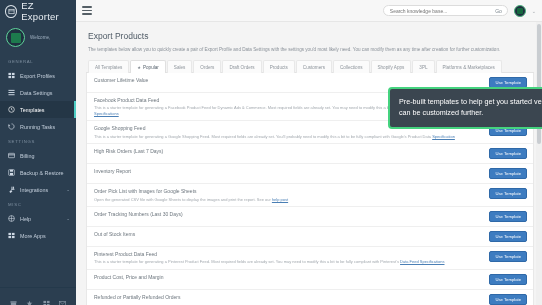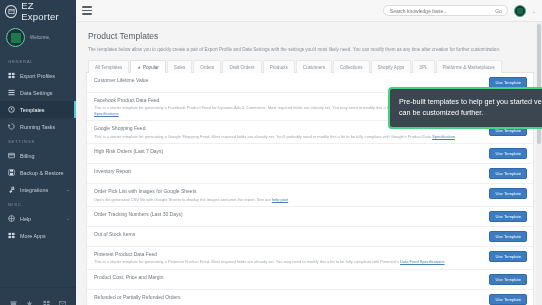--- a/index.html
+++ b/index.html
@@ -310,21 +310,21 @@
           <button class="go-btn">Go</button>
         </div>
         <span class="user-avatar">
             <span class="user-avatar-inner"></span>
           </span>
         <span class="user-caret">⌄</span>
       </div>
     </header>
 
     <section class="content">
-      <h1 class="page-title">Product Templates</h1>
+      <h1 class="page-title">Export Products</h1>
       <div class="page-desc">The templates below allow you to quickly create a pair of Export Profile and Data Settings with the settings you'd most likely need. You can modify them as any time after creation for further customization.</div>
 
       <nav class="tabs">
         <div class="tab"><span>All Templates</span></div>
         <div class="tab active"><span class="star">★</span><span>Popular</span></div>
         <div class="tab"><span>Sales</span></div>
         <div class="tab"><span>Orders</span></div>
         <div class="tab"><span>Draft Orders</span></div>
         <div class="tab"><span>Products</span></div>
         <div class="tab"><span>Customers</span></div>

